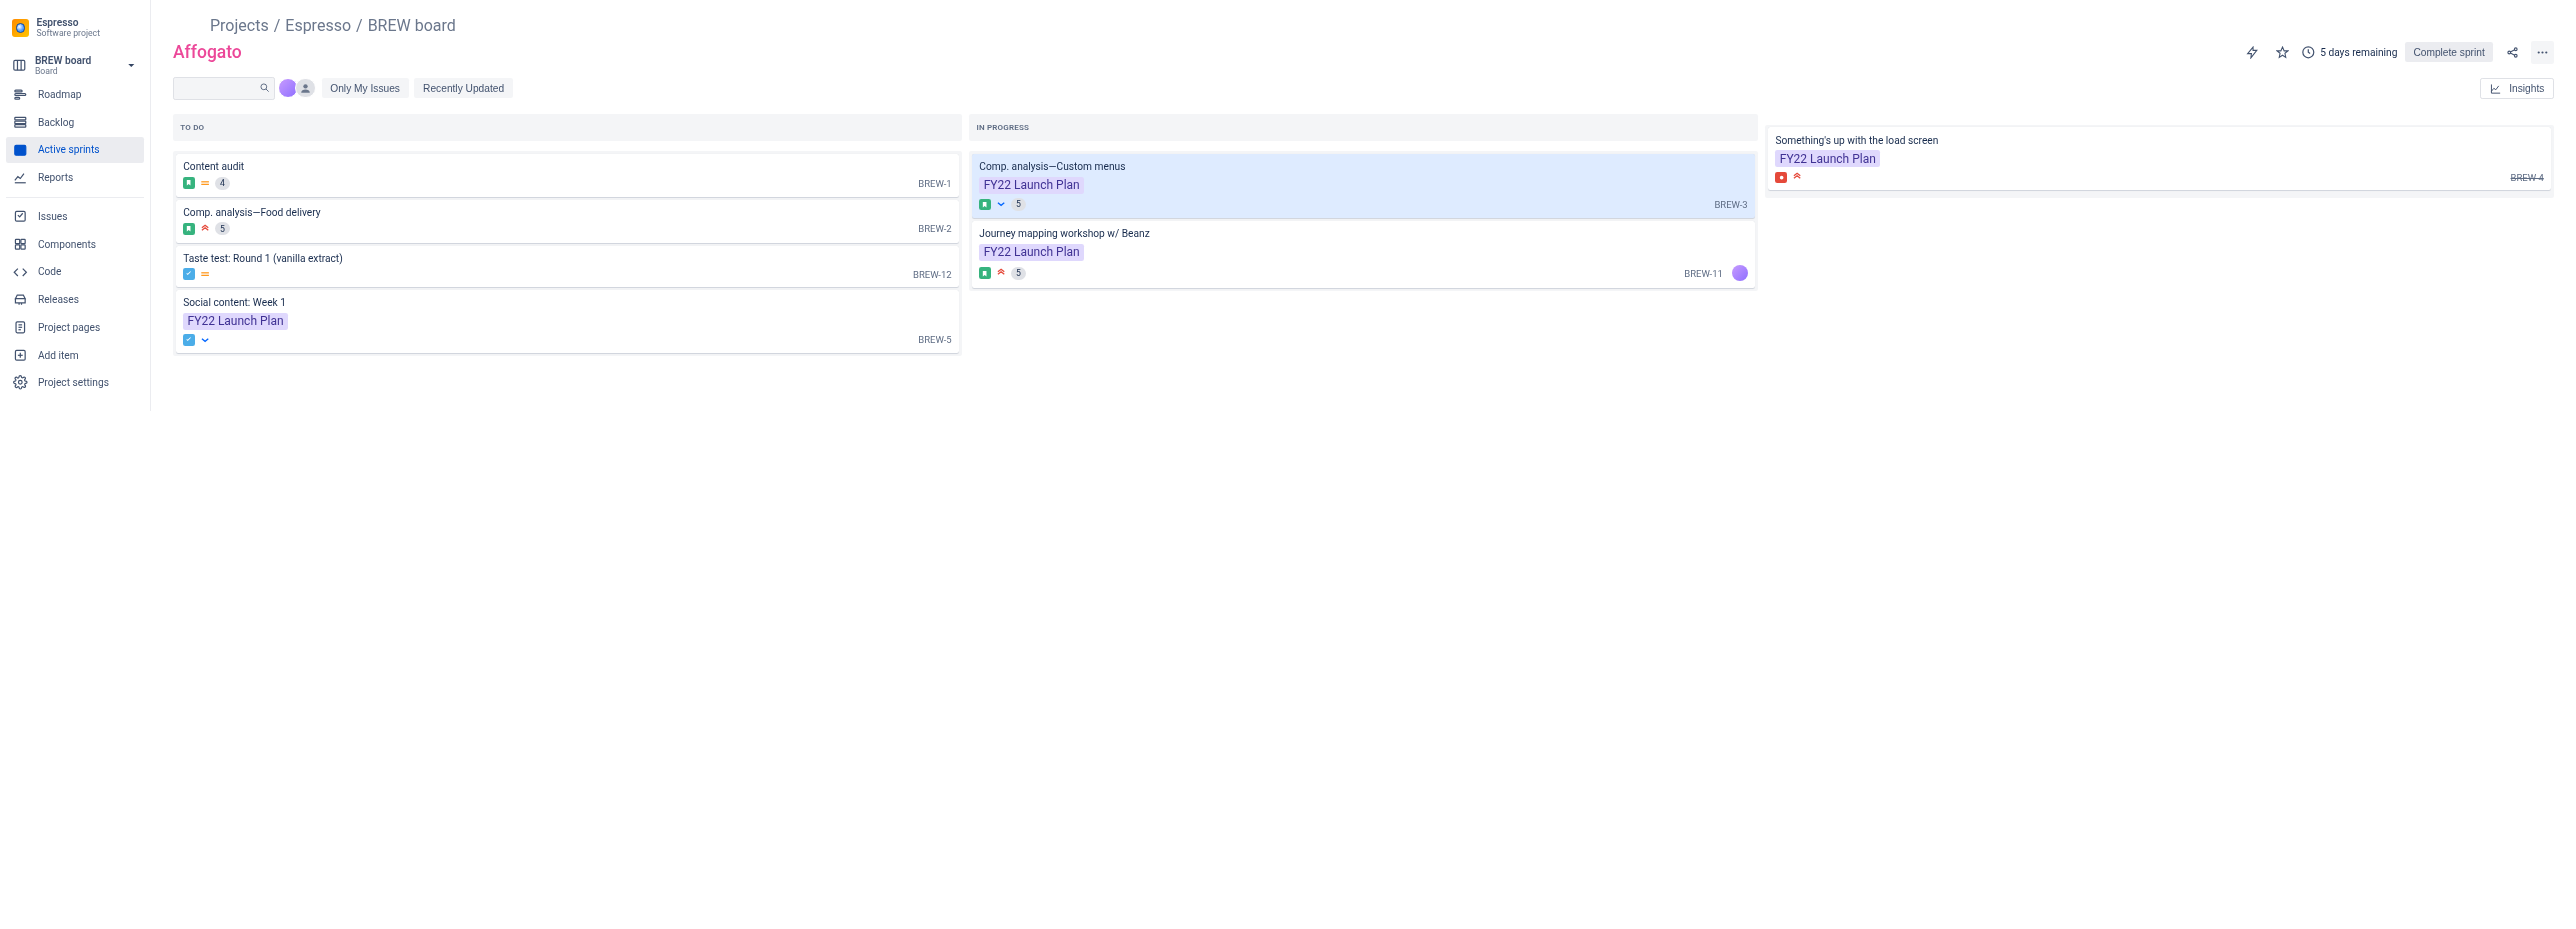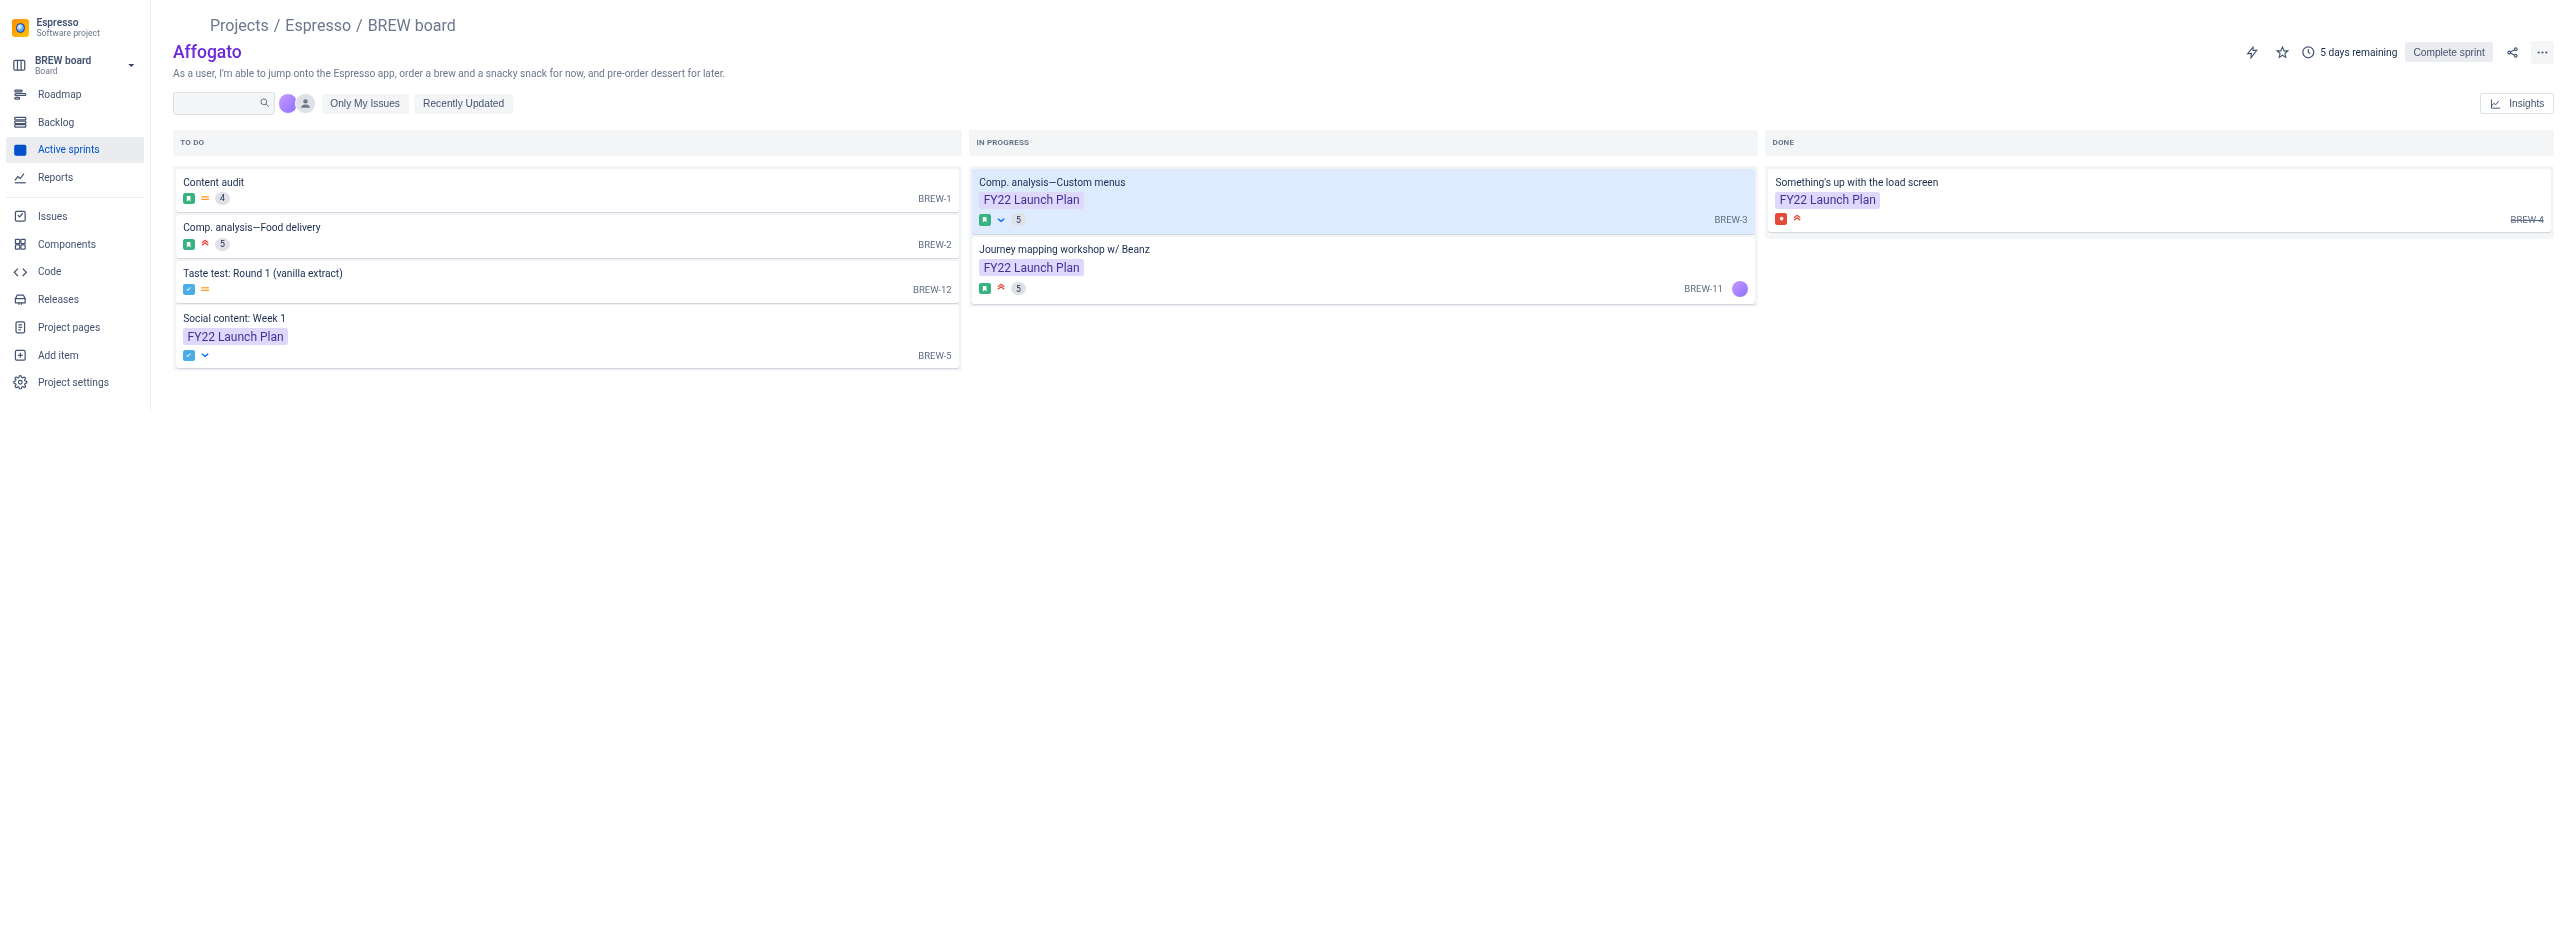--- a/index.html
+++ b/index.html
@@ -97,21 +97,21 @@
   .breadcrumb span { cursor: pointer; }
   .breadcrumb .sep { color: #6B778C; }
   .header-row {
     display: flex;
     align-items: center;
     justify-content: space-between;
   }
   .page-title {
     font-size: 17.5px;
     font-weight: 500;
-    color: #6d28d9;
+    color: #ec4899;
   }
   .header-actions {
     display: flex;
     align-items: center;
     gap: 7.3px;
   }
   .icon-btn {
     width: 23px;
     height: 23px;
     border-radius: 2.2px;
@@ -496,21 +496,20 @@
       <div class="icon-btn" style="background:#F4F5F7">
         <svg viewBox="0 0 24 24" width="13" height="13" fill="currentColor">
             <circle cx="5" cy="12" r="2"></circle>
             <circle cx="12" cy="12" r="2"></circle>
             <circle cx="19" cy="12" r="2"></circle>
           </svg>
       </div>
     </div>
   </div>
 
-  <div class="sprint-goal">As a user, I'm able to jump onto the Espresso app, order a brew and a snacky snack for now, and pre-order dessert for later.</div>
 
   <div class="filter-row">
     <div class="search-box">
       <input type="text" style="">
       <span class="s-icon">
         <svg viewBox="0 0 24 24" width="11.6" height="11.6" fill="none" stroke="currentColor" stroke-width="2">
             <circle cx="10" cy="10" r="6"></circle>
             <line x1="20" y1="20" x2="14.5" y2="14.5"></line>
           </svg>
       </span>
@@ -648,21 +647,20 @@
                 </svg>
               </span>
               <span class="points">5</span>
               <span class="card-key">BREW-11</span>
               <span class="avatar-sm"></span>
             </div>
           </div>
         </div>
     </div>
     <div class="col">
-      <div class="col-header">DONE</div>
       <div class="col-body" id="col-done">
           <div class="card">
             <div class="card-title">Something's up with the load screen</div>
             <div><span class="epic-tag">FY22 Launch Plan</span></div>
             <div class="card-footer">
               <span class="issue-type type-bug">
                 <svg viewBox="0 0 16 16">
                   <circle cx="8" cy="8" r="4" fill="#fff"></circle>
                 </svg>
               </span>

